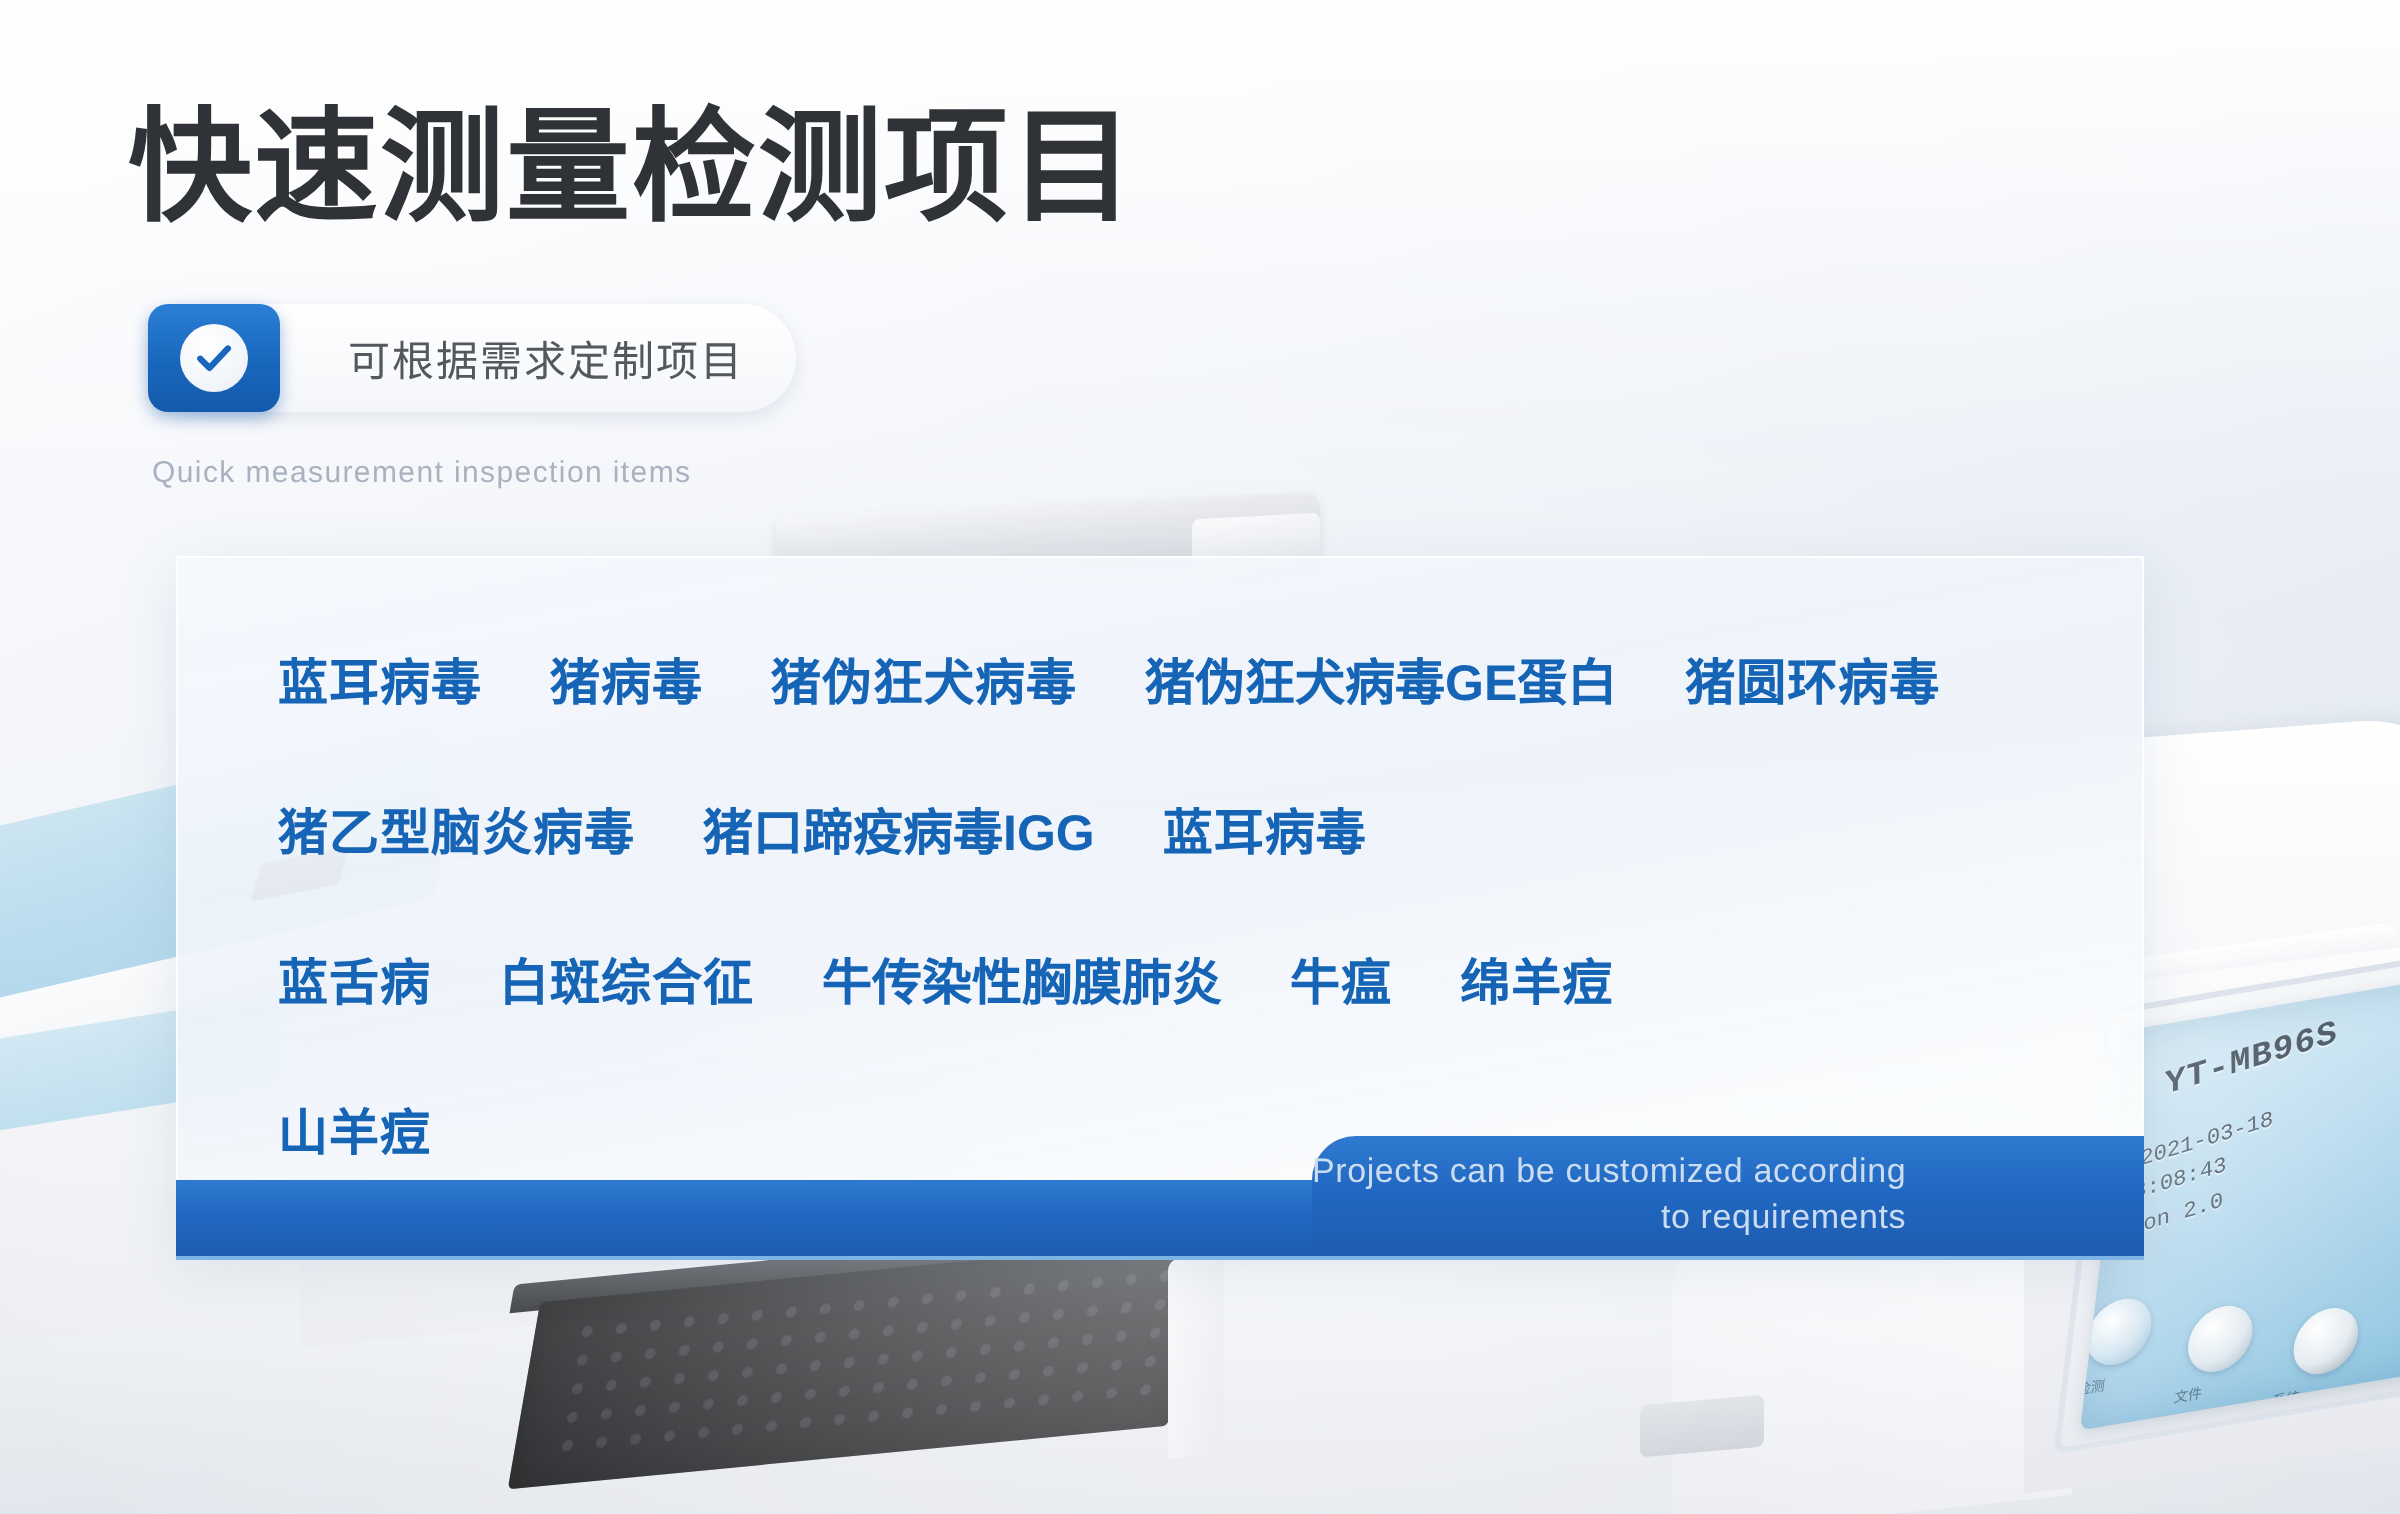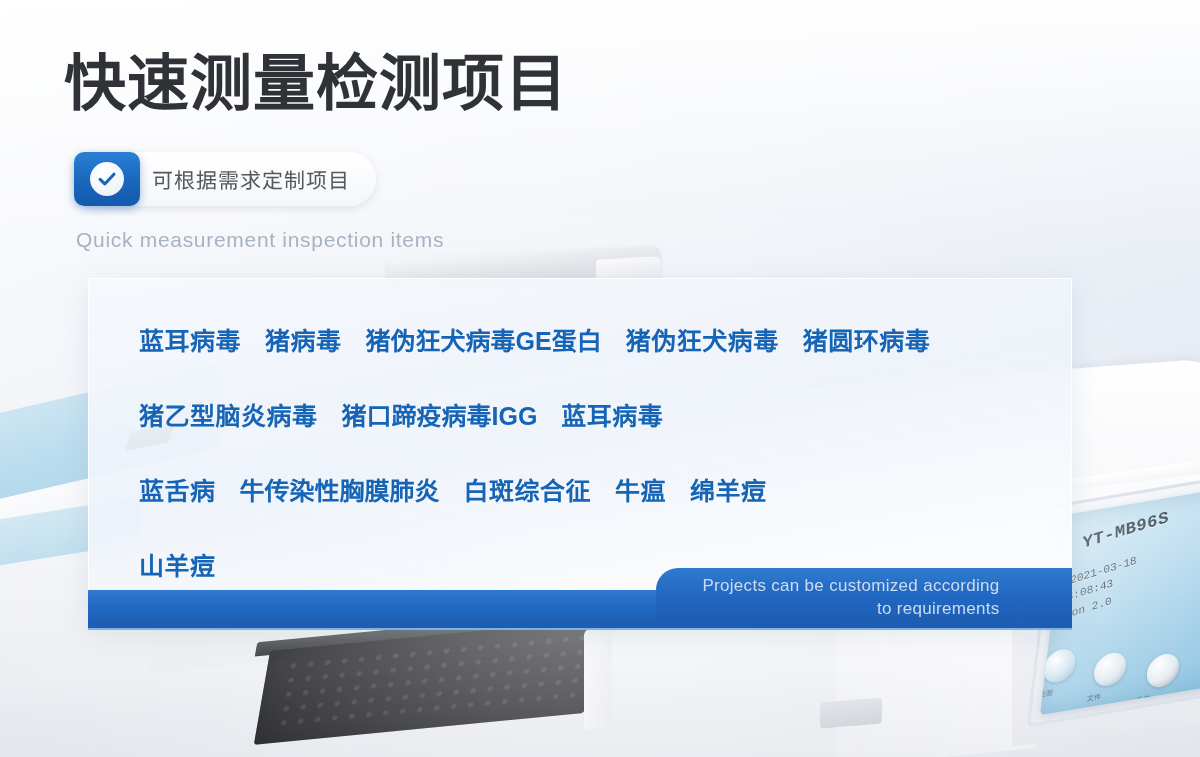--- a/index.html
+++ b/index.html
@@ -239,30 +239,30 @@
     box-shadow:0 3px 8px rgba(20,90,175,.38);
     flex:0 0 auto;
   }
   .check-circle{
     width:34px; height:34px; border-radius:50%;
     background:radial-gradient(circle at 38% 30%,#ffffff 0%,#f0f4f9 70%,#dde6f0 100%);
     display:flex; align-items:center; justify-content:center;
   }
   .check-circle svg{ display:block; }
   .badge-text{
-    margin-left:12px;
+    margin-left:34px;
     font-size:21px;
     color:#54585e;
     white-space:nowrap;
     letter-spacing:1px;
   }
 
   .subtitle-en{
     position:absolute; left:76px; top:228px;
-    font-size:21px;
+    font-size:15px;
     color:#a8b2c0;
     letter-spacing:.7px;
     white-space:nowrap;
   }
 
   
   .items-panel{
     position:absolute;
     left:88px; top:278px;
     width:984px; height:350px;
@@ -274,21 +274,21 @@
     padding:22px 26px 0 26px;
   }
 
   .items-rows{ display:flex; flex-direction:column; }
   .item-row{
     display:flex;
     align-items:center;
     flex-wrap:nowrap;
     height:75px;
     padding-left:24px;
-    gap:24px;
+    gap:34px;
   }
   .item{
     font-size:25px;
     font-weight:700;
     color:#1664b5;
     white-space:nowrap;
     letter-spacing:.5px;
   }
   .item.wide{ letter-spacing:0; }
 
@@ -305,21 +305,21 @@
     left:0; top:22px; width:596px; height:40px;
     background:linear-gradient(180deg,#2f7ad0 0%,#2168c2 45%,#1d5cb0 100%);
     border-bottom:2px solid #7eb3e6;
   }
   .fb-right{
     position:absolute;
     left:568px; top:0; width:416px; height:62px;
     background:linear-gradient(180deg,#2f7ad0 0%,#2168c2 45%,#1d5cb0 100%);
     border-radius:22px 0 0 0;
     border-bottom:2px solid #7eb3e6;
-    display:flex; align-items:center; justify-content:center;
+    display:flex; align-items:center; justify-content:flex-start;
   }
   .fb-text{
     color:#ccdcf0;
     font-size:17px;
     line-height:1.35;
     text-align:right;
     padding-right:26px;
     letter-spacing:.3px;
   }
 </style>
@@ -388,33 +388,33 @@
   </div>
 
   <div class="subtitle-en">Quick measurement inspection items</div>
 </div>
 
 <div class="items-panel">
   <div class="items-rows" id="items-rows">
       <div class="item-row">
         <span class="item">蓝耳病毒</span>
         <span class="item">猪病毒</span>
+        <span class="item">猪伪狂犬病毒</span>
         <span class="item wide">猪伪狂犬病毒GE蛋白</span>
-        <span class="item">猪伪狂犬病毒</span>
         <span class="item">猪圆环病毒</span>
       </div>
       <div class="item-row">
         <span class="item">猪乙型脑炎病毒</span>
         <span class="item wide">猪口蹄疫病毒IGG</span>
         <span class="item">蓝耳病毒</span>
       </div>
       <div class="item-row">
         <span class="item">蓝舌病</span>
+        <span class="item">白斑综合征</span>
         <span class="item wide">牛传染性胸膜肺炎</span>
-        <span class="item">白斑综合征</span>
         <span class="item">牛瘟</span>
         <span class="item">绵羊痘</span>
       </div>
       <div class="item-row">
         <span class="item">山羊痘</span>
       </div>
     </div>
 </div>
 
 <div class="footer-bar">

